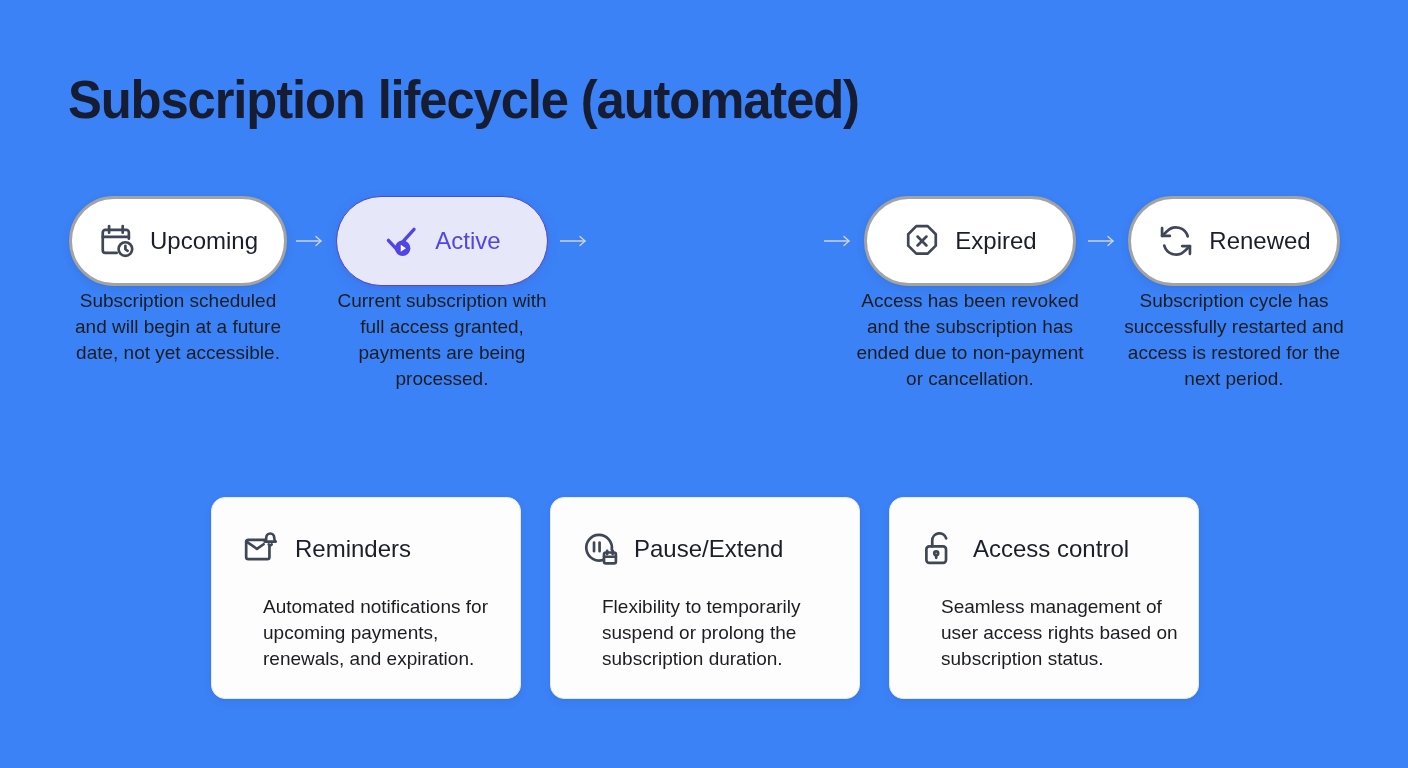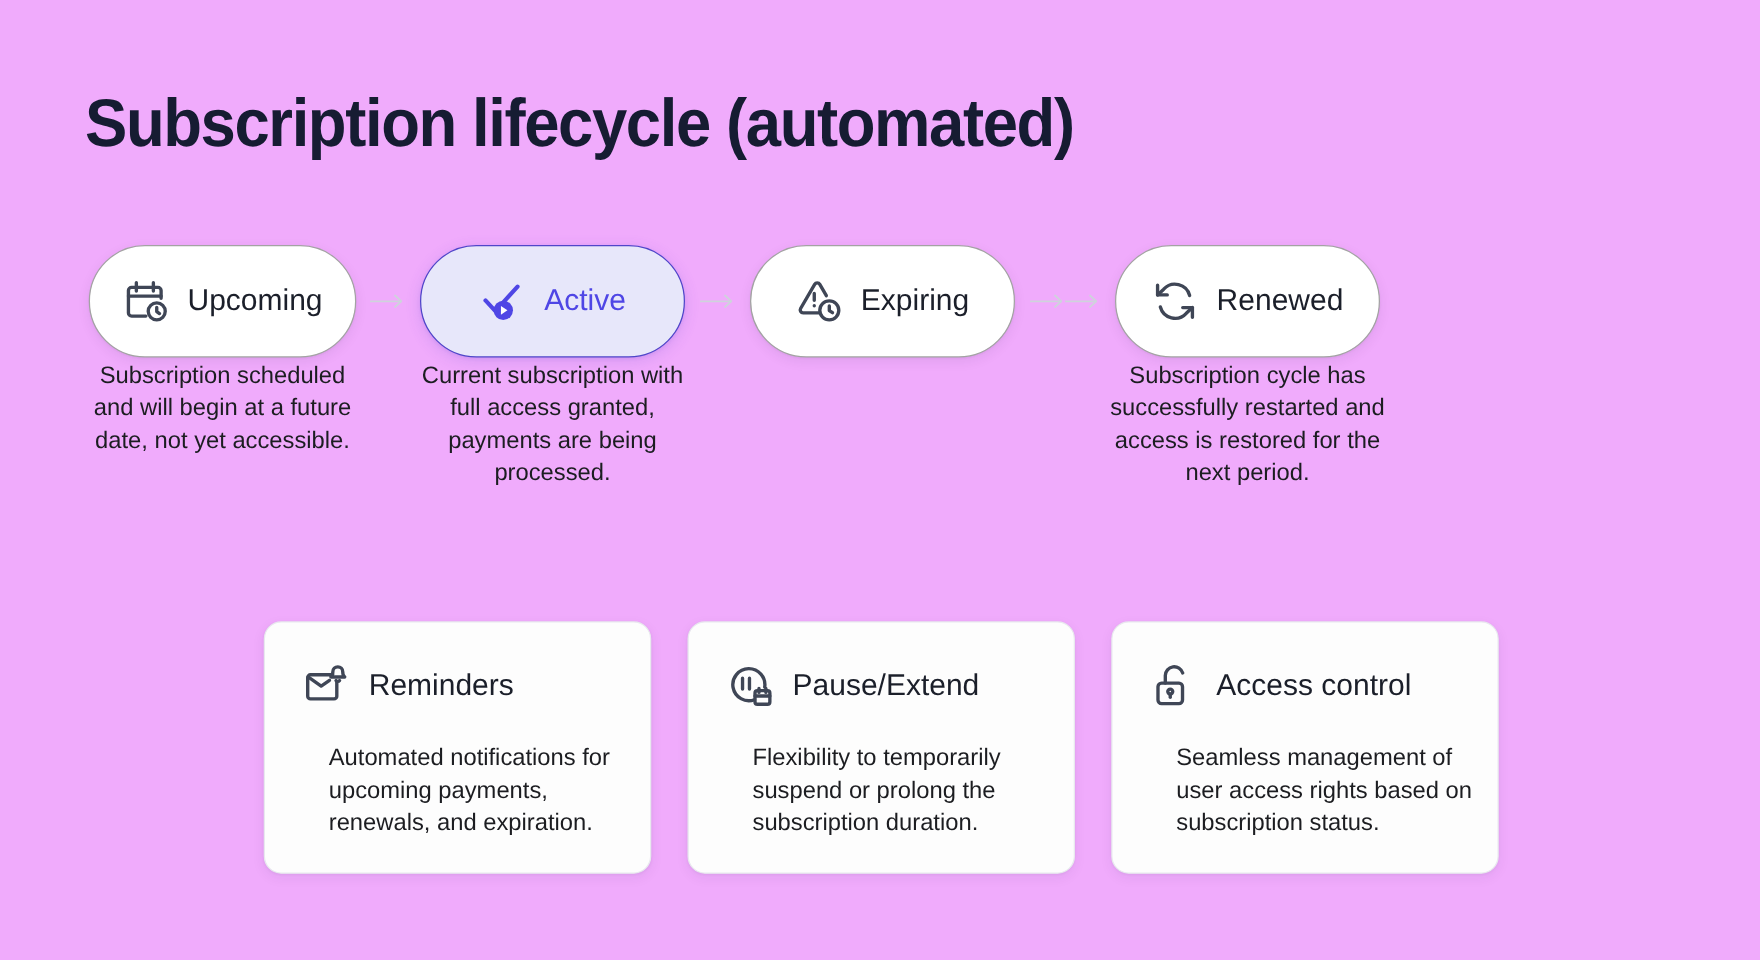--- a/index.html
+++ b/index.html
@@ -10,21 +10,21 @@
     height: 768px;
     background: #ffffff;
     font-family: "Liberation Sans", "DejaVu Sans", sans-serif;
     -webkit-font-smoothing: antialiased;
   }
 
   .page {
     position: relative;
     width: 1408px;
     height: 768px;
-    background: #f0abfc;
+    background: #3b82f6;
     overflow: hidden;
   }
 
   
   .page-title {
     position: absolute;
     left: 68px;
     top: 66px;
     font-size: 54px;
     line-height: 66px;
@@ -55,21 +55,21 @@
     align-items: center;
     flex: 0 0 236px;
   }
 
   .pill {
     height: 90px;
     min-width: 212px;
     padding: 0 26px;
     border-radius: 46px;
     background: #ffffff;
-    border: 1px solid #a3a3a3;
+    border: 3px solid #a3a3a3;
     box-shadow: 0 3px 10px rgba(25,30,60,0.07), 0 1px 2px rgba(25,30,60,0.05);
     display: flex;
     align-items: center;
     justify-content: center;
     gap: 14px;
   }
 
   .pill.is-active {
     background: #e7e7fa;
     border: 1.6px solid #4f46c9;
@@ -204,40 +204,41 @@
     </div>
 
     <div class="connector">
       <svg width="28" height="14" viewBox="0 0 28 14" fill="none" stroke="#cfd2dc" stroke-width="1.4" stroke-linecap="round" stroke-linejoin="round">
         <path d="M0 7h25"></path>
           <path d="M20 2.4 25 7l-5 4.6"></path>
       </svg>
     </div>
 
     <div class="stage">
-      <div class="pill">
-        <span class="ico">
-          <svg viewBox="0 0 24 24" fill="none" stroke="#3f4656" stroke-width="1.7" stroke-linecap="round" stroke-linejoin="round">
-            <path d="M11.6 17.9H3.5a1.5 1.5 0 0 1-1.3-2.25L9.3 3.5a1.5 1.5 0 0 1 2.6 0l3.3 5.7"></path>
-            <path d="M9.1 8.1v3.4M9.1 14.3h.01"></path>
-            <circle cx="16.7" cy="16.6" r="4.8"></circle>
-            <path d="M16.7 14.4v2.3l1.6 1.1"></path>
-          </svg>
-        </span>
-        <span class="pill-label">Expiring</span>
-      </div>
     </div>
 
     <div class="connector">
       <svg width="28" height="14" viewBox="0 0 28 14" fill="none" stroke="#cfd2dc" stroke-width="1.4" stroke-linecap="round" stroke-linejoin="round">
         <path d="M0 7h25"></path>
           <path d="M20 2.4 25 7l-5 4.6"></path>
       </svg>
     </div>
 
+    <div class="stage">
+      <div class="pill">
+        <span class="ico">
+          <svg viewBox="0 0 24 24" fill="none" stroke="#3f4656" stroke-width="1.7" stroke-linecap="round" stroke-linejoin="round">
+            <path d="M8.4 2.6h7.2l5.1 5.1v7.2l-5.1 5.1H8.4l-5.1-5.1V7.7z"></path>
+            <path d="M9.2 9.2l5.6 5.6M14.8 9.2l-5.6 5.6"></path>
+          </svg>
+        </span>
+        <span class="pill-label">Expired</span>
+      </div>
+      <div class="stage-desc">Access has been revoked and the subscription has ended due to non-payment or cancellation.</div>
+    </div>
 
     <div class="connector">
       <svg width="28" height="14" viewBox="0 0 28 14" fill="none" stroke="#cfd2dc" stroke-width="1.4" stroke-linecap="round" stroke-linejoin="round">
         <path d="M0 7h25"></path>
           <path d="M20 2.4 25 7l-5 4.6"></path>
       </svg>
     </div>
 
     <div class="stage">
       <div class="pill">

